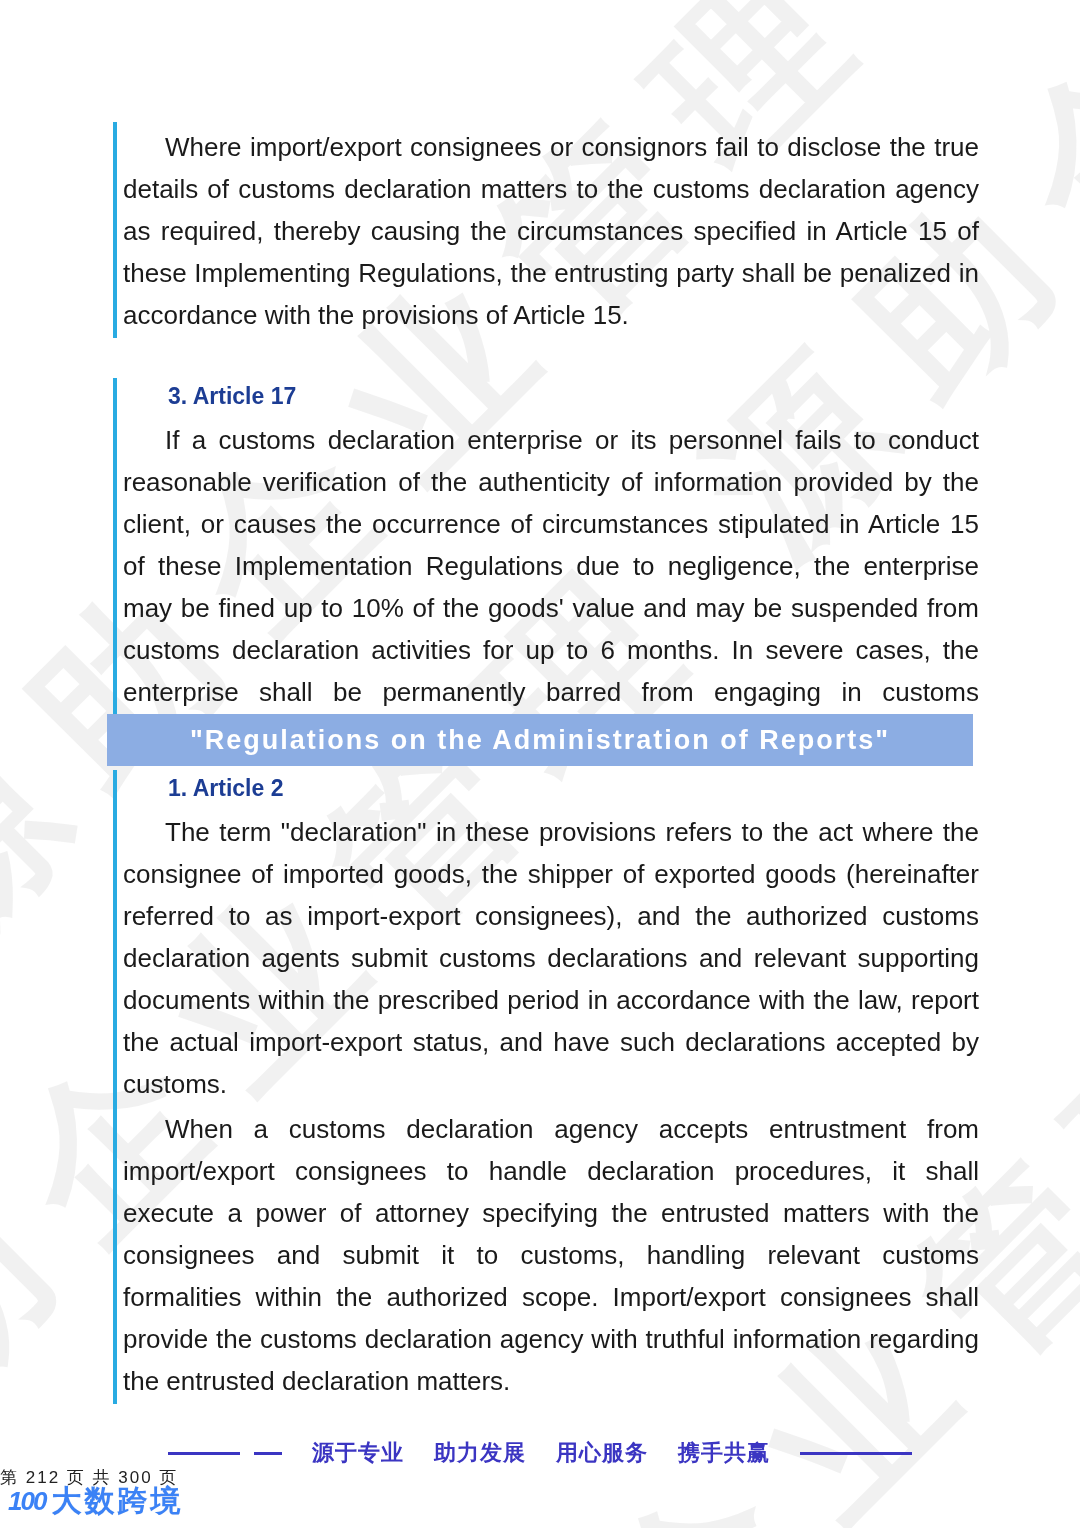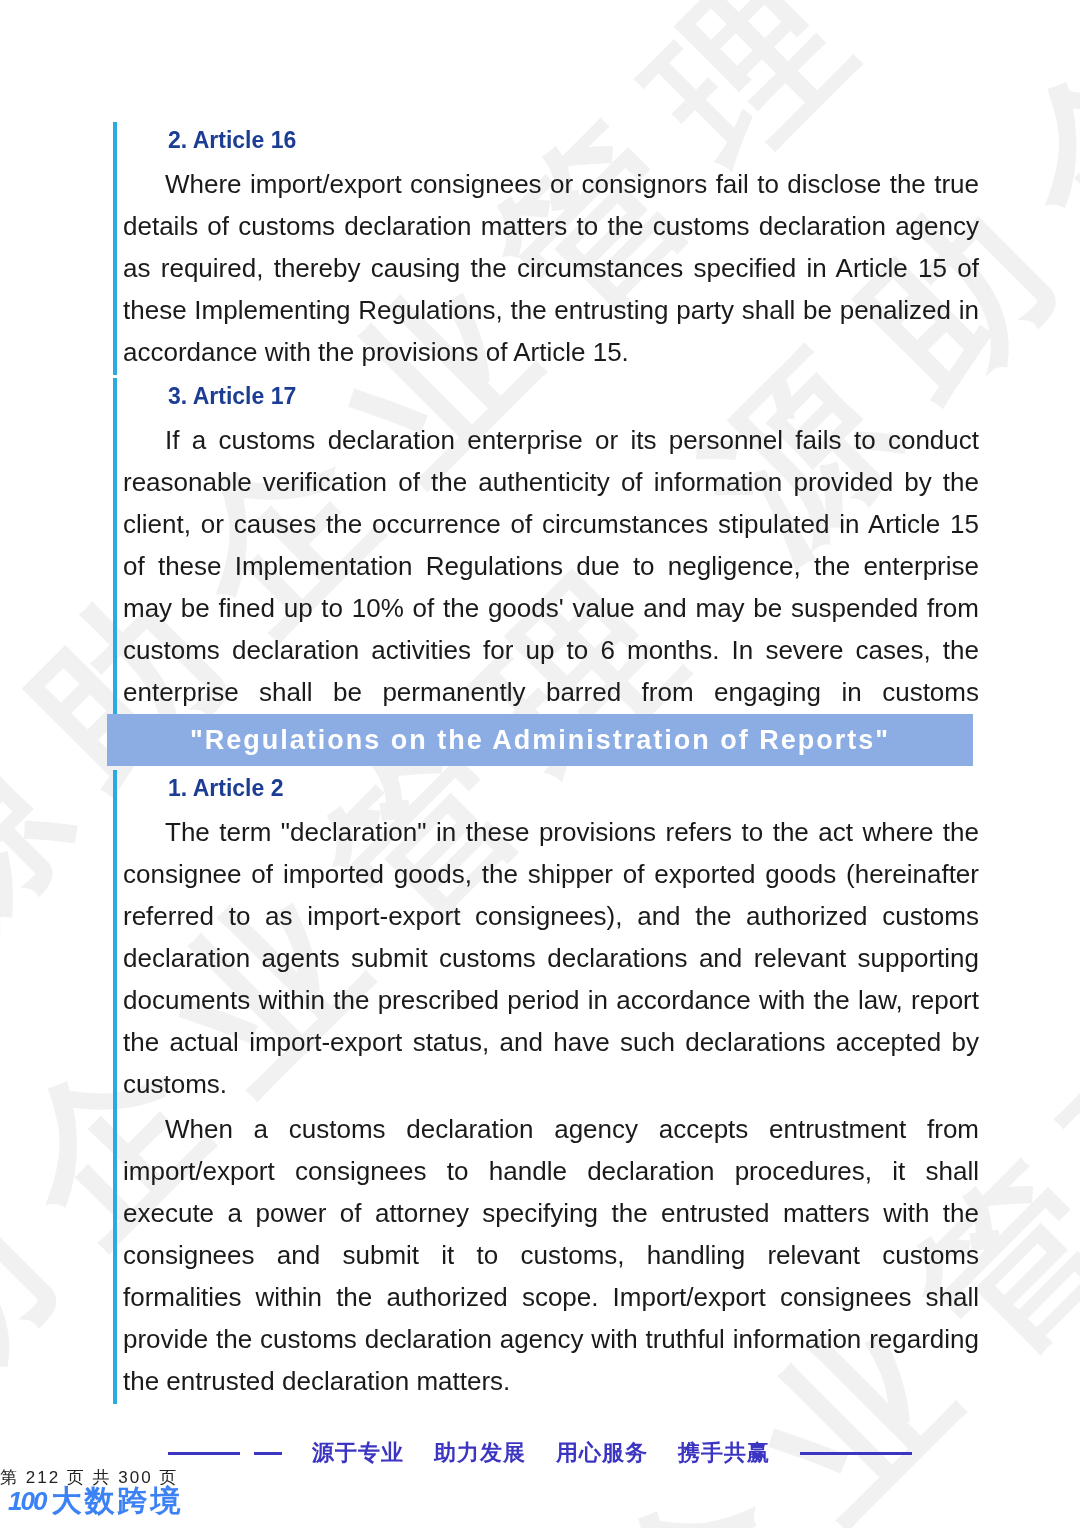--- a/index.html
+++ b/index.html
@@ -155,21 +155,20 @@
 </head>
 <body>
 
 <div class="page">
 
   <div class="wm-band wm-a">源助企业管理 源助企业管理 源助企业管理</div>
   <div class="wm-band wm-b">源助企业管理 源助企业管理 源助企业管理</div>
   <div class="wm-band wm-c">源助企业管理 源助企业管理 源助企业管理</div>
 
   <div class="section sec1">
-    <h3>2. Article 16</h3>
     <p>Where import/export consignees or consignors fail to disclose the true details of customs declaration matters to the customs declaration agency as required, thereby causing the circumstances specified in Article 15 of these Implementing Regulations, the entrusting party shall be penalized in accordance with the provisions of Article 15.</p>
   </div>
 
   <div class="section sec2">
     <h3>3. Article 17</h3>
     <p>If a customs declaration enterprise or its personnel fails to conduct reasonable verification of the authenticity of information provided by the client, or causes the occurrence of circumstances stipulated in Article 15 of these Implementation Regulations due to negligence, the enterprise may be fined up to 10% of the goods' value and may be suspended from customs declaration activities for up to 6 months. In severe cases, the enterprise shall be permanently barred from engaging in customs declaration activities.</p>
   </div>
 
   <div class="banner">
     <span class="banner-title">"Regulations on the Administration of Reports"</span>

